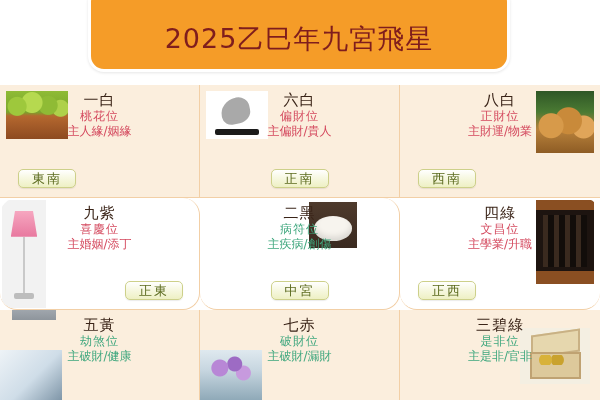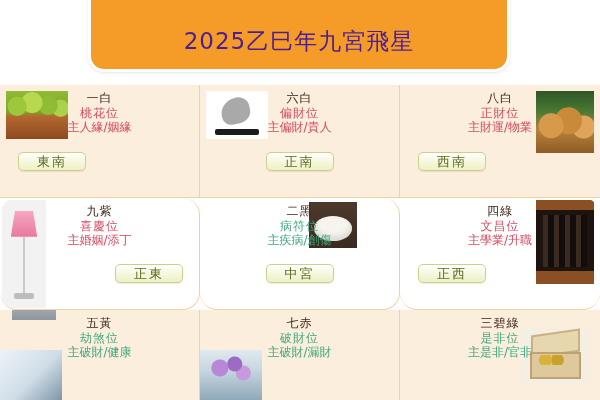--- a/index.html
+++ b/index.html
@@ -32,23 +32,23 @@
     border: 3px solid #ffffff;
     border-radius: 16px;
     box-sizing: border-box;
     box-shadow: 0 1px 3px rgba(0,0,0,0.10);
     display: flex;
     align-items: flex-end;
     justify-content: center;
     z-index: 5;
   }
   .banner-title {
-    font-size: 23px;
+    font-size: 27px;
     letter-spacing: 1px;
-    color: #4c1d95;
+    color: #7f1d1d;
     font-weight: 500;
     padding-bottom: 12px;
     white-space: nowrap;
     font-family: "DejaVu Sans", "Liberation Sans", sans-serif;
   }
 
   
   .grid {
     position: absolute;
     left: 0;
@@ -78,42 +78,42 @@
     position: absolute;
     left: 0;
     right: 0;
     top: 6px;
     text-align: center;
     line-height: 1.22;
     z-index: 3;
     pointer-events: none;
   }
   .star-name {
-    font-size: 12px;
+    font-size: 15px;
     color: #3a2418;
     letter-spacing: 1px;
   }
   .pos-name {
     font-size: 12px;
     letter-spacing: 1px;
   }
   .pos-desc {
     font-size: 12px;
     letter-spacing: 0px;
   }
   .tone-red .pos-name,
   .tone-red .pos-desc { color: #d4495e; }
   .tone-green .pos-name,
   .tone-green .pos-desc { color: #3fa77e; }
 
   
   .badge {
     position: absolute;
-    bottom: 26px;
-    width: 68px;
+    bottom: 9px;
+    width: 58px;
     height: 19px;
     box-sizing: border-box;
     border: 1px solid #cdd08a;
     border-radius: 5px;
     background: linear-gradient(to bottom, #ffffff 0%, #f7f8e2 45%, #eef0c4 100%);
     color: #5c6b1f;
     font-size: 13px;
     letter-spacing: 2px;
     display: flex;
     align-items: center;

